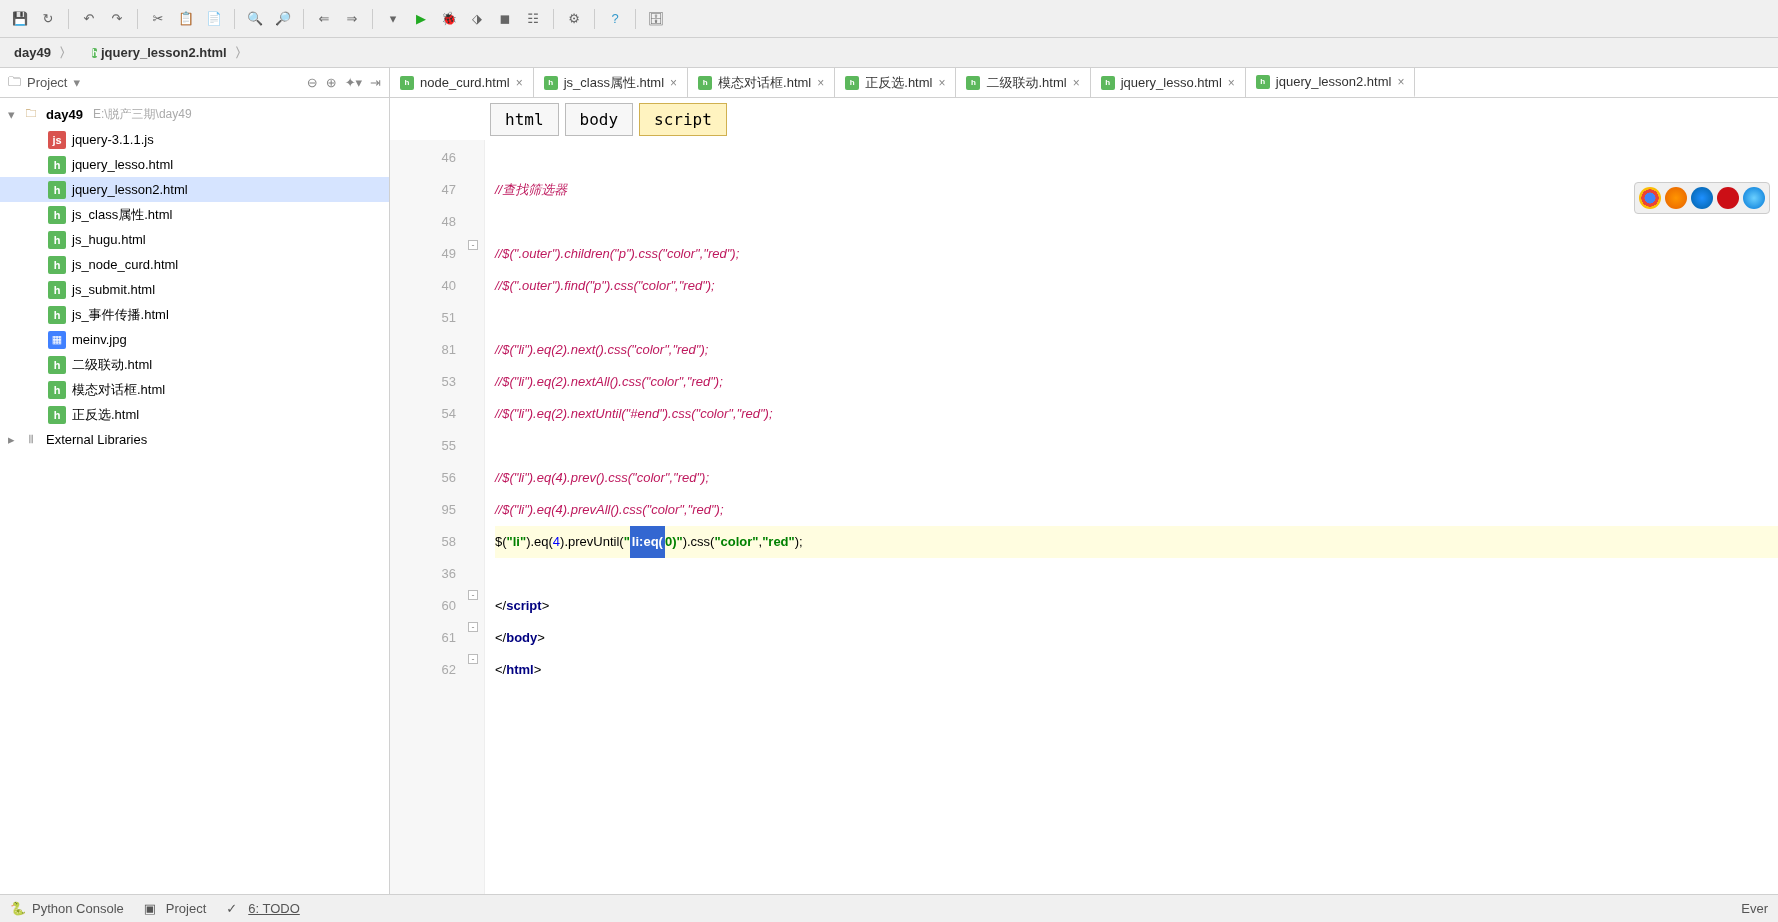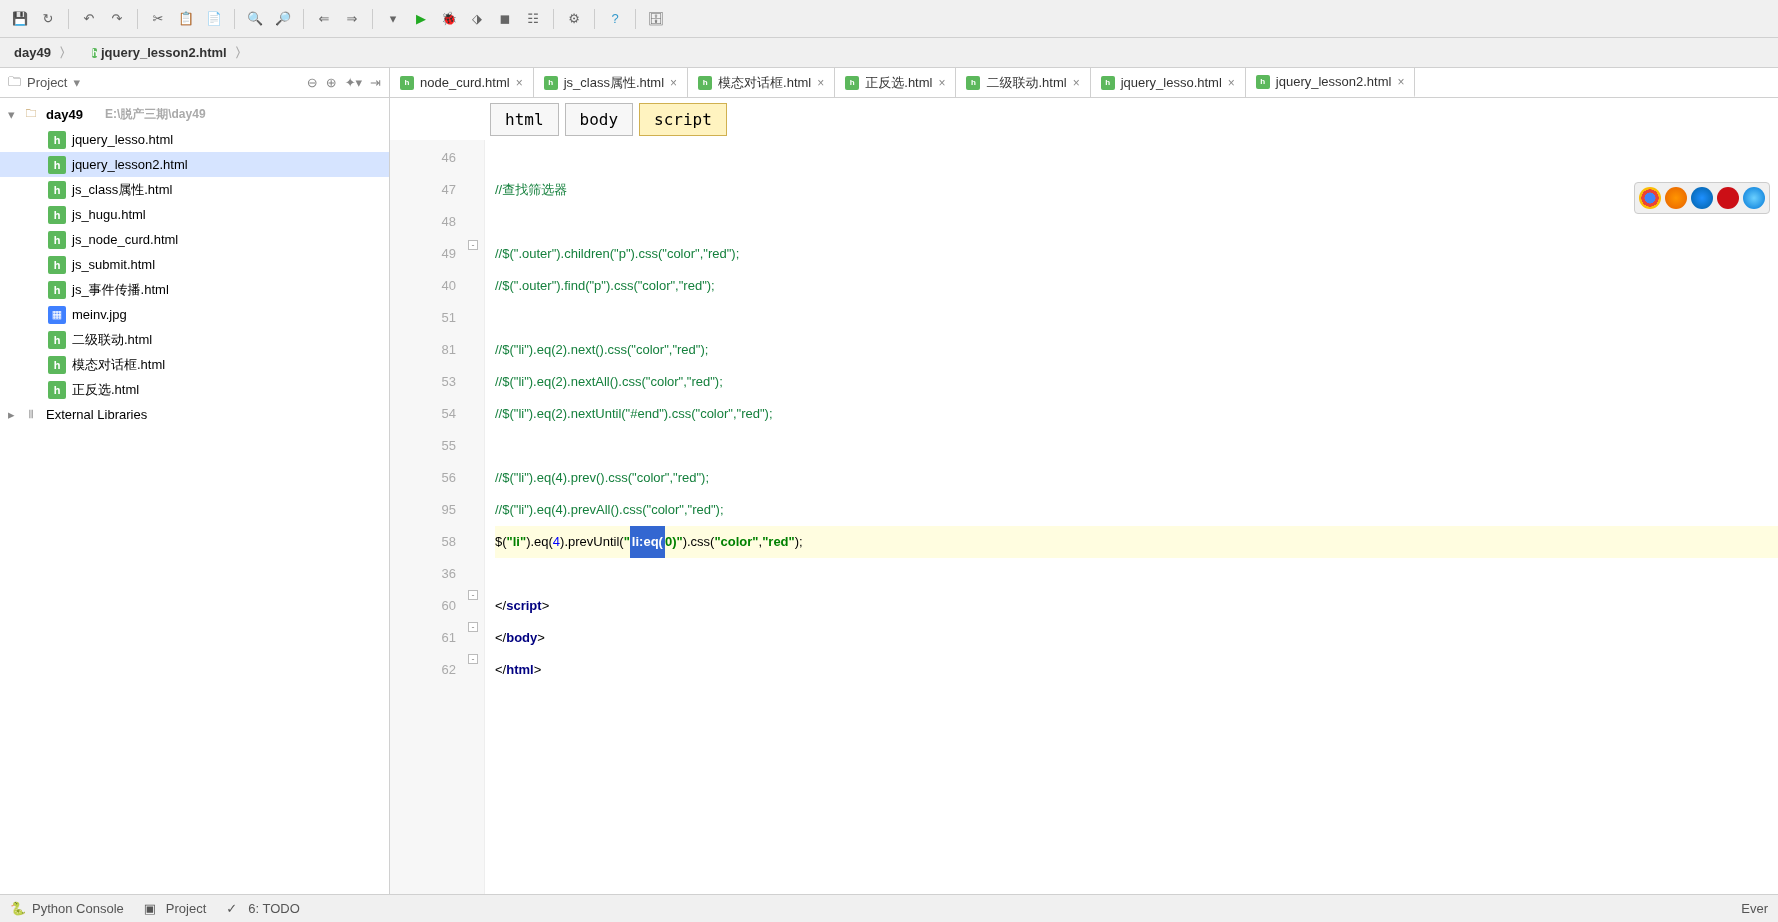--- a/index.html
+++ b/index.html
@@ -14,21 +14,21 @@
 .sidebar { width: 390px; background: #fff; border-right: 1px solid #d0d0d0; display: flex; flex-direction: column; }
 .sidebar-header { height: 30px; border-bottom: 1px solid #d0d0d0; display: flex; align-items: center; padding: 0 8px; justify-content: space-between; }
 .sidebar-header .label { display: flex; align-items: center; gap: 6px; font-weight: 500; color: #555; }
 .sidebar-header .tools { display: flex; gap: 8px; color: #888; }
 .tree { flex: 1; overflow: auto; padding-top: 4px; }
 .tree-row { height: 25px; display: flex; align-items: center; padding-left: 8px; cursor: pointer; }
 .tree-row.selected { background: #d6e4ff; }
 .tree-row .arrow { width: 14px; color: #888; }
 .tree-row .ticon { width: 18px; height: 18px; margin-right: 6px; display: flex; align-items: center; justify-content: center; font-size: 11px; }
 .tree-row .tname { color: #000; }
-.tree-row .tpath { color: #aaa; margin-left: 22px; font-size: 12px; font-weight: bold; }
+.tree-row .tpath { color: #aaa; margin-left: 10px; font-size: 12px; }
 .indent2 { padding-left: 48px !important; }
 .icon-folder { color: #b08030; }
 .icon-html { background: #5cb85c; color: #fff; border-radius: 2px; font-weight: bold; font-size: 9px; }
 .icon-js { background: #d9534f; color: #fff; border-radius: 2px; font-weight: bold; font-size: 9px; }
 .icon-img { background: #4080ff; color: #fff; border-radius: 2px; font-size: 9px; }
 .icon-lib { color: #888; }
 .editor-area { flex: 1; display: flex; flex-direction: column; background: #fff; }
 .tabs { height: 30px; border-bottom: 1px solid #d0d0d0; display: flex; align-items: stretch; overflow: hidden; }
 .tab { padding: 0 10px; display: flex; align-items: center; gap: 6px; border-right: 1px solid #d0d0d0; cursor: pointer; font-size: 13px; color: #333; }
 .tab.active { background: #fff; font-weight: 500; border-bottom: 3px solid #fff; margin-bottom: -1px; }
@@ -39,21 +39,21 @@
 .structure-bar .sb-item.active { background: #fff3c0; border-color: #d0b050; }
 .browser-icons { position: absolute; right: 8px; top: 182px; display: flex; gap: 4px; background: #f0f0f0; padding: 4px; border: 1px solid #ccc; border-radius: 4px; }
 .browser-icons .bi { width: 22px; height: 22px; border-radius: 50%; }
 .code-area { flex: 1; display: flex; overflow: hidden; font-family: "JetBrains Mono", Consolas, monospace; font-size: 19px; }
 .gutter { width: 95px; background: #f7f7f7; border-right: 1px solid #eee; text-align: right; padding-right: 28px; color: #aaa; line-height: 32px; padding-top: 2px; position: relative; }
 .fold-marks { position: absolute; right: 6px; top: 0; width: 14px; height: 100%; }
 .fold { position: absolute; right: 0; width: 10px; height: 10px; border: 1px solid #bbb; background: #fff; font-size: 9px; line-height: 8px; text-align: center; color: #888; }
 .code { flex: 1; padding-left: 10px; padding-top: 2px; line-height: 32px; white-space: pre; }
 .code .line { height: 32px; display: flex; align-items: center; }
 .code .line.hl { background: #fffde0; }
-.cm-comment { color: #15803d; }
+.cm-comment { color: #be185d; font-style: italic; }
 .cm-string { color: #008000; font-weight: bold; }
 .cm-num { color: #0000ff; }
 .cm-tag { color: #000080; font-weight: bold; }
 .cm-sel { background: #3367d1; color: #fff; font-weight: bold; padding: 0 2px; }
 .cm-plain { color: #000; }
 .status-bar { height: 28px; border-top: 1px solid #d0d0d0; background: #f0f0f0; display: flex; align-items: center; padding: 0 10px; gap: 20px; justify-content: space-between; }
 .status-left { display: flex; gap: 20px; }
 .status-item { display: flex; align-items: center; gap: 6px; color: #555; cursor: pointer; }
 .status-right { display: flex; gap: 18px; color: #555; text-align: right; }
 .si-icon { width: 16px; height: 16px; display: inline-block; }
@@ -118,20 +118,24 @@
     </div>
     <div class="tree">
       <div class="tree-row">
         <span class="arrow">▾</span>
         <span class="ticon icon-folder">🗀</span>
         <span class="tname" style="font-weight:bold">day49</span>
         <span class="tpath">E:\脱产三期\day49</span>
       </div>
       <div id="file-list">
           <div class="tree-row indent2">
+            <span class="ticon icon-js">js</span>
+            <span class="tname">jquery-3.1.1.js</span>
+          </div>
+          <div class="tree-row indent2">
             <span class="ticon icon-html">h</span>
             <span class="tname">jquery_lesso.html</span>
           </div>
           <div class="tree-row indent2 selected">
             <span class="ticon icon-html">h</span>
             <span class="tname">jquery_lesson2.html</span>
           </div>
           <div class="tree-row indent2">
             <span class="ticon icon-html">h</span>
             <span class="tname">js_class属性.html</span>
@@ -264,19 +268,19 @@
     <span class="status-item">
       <span class="si-icon">🐍</span>
       <span>Python Console</span>
     </span>
     <span class="status-item">
       <span class="si-icon">▣</span>
       <span>Project</span>
     </span>
     <span class="status-item">
       <span class="si-icon">✓</span>
-      <span style="">6: TODO</span>
+      <span style="text-decoration:underline">6: TODO</span>
     </span>
   </div>
   <div class="status-right">
     <span>Ever</span>
   </div>
 </div>
 
 </body></html>

